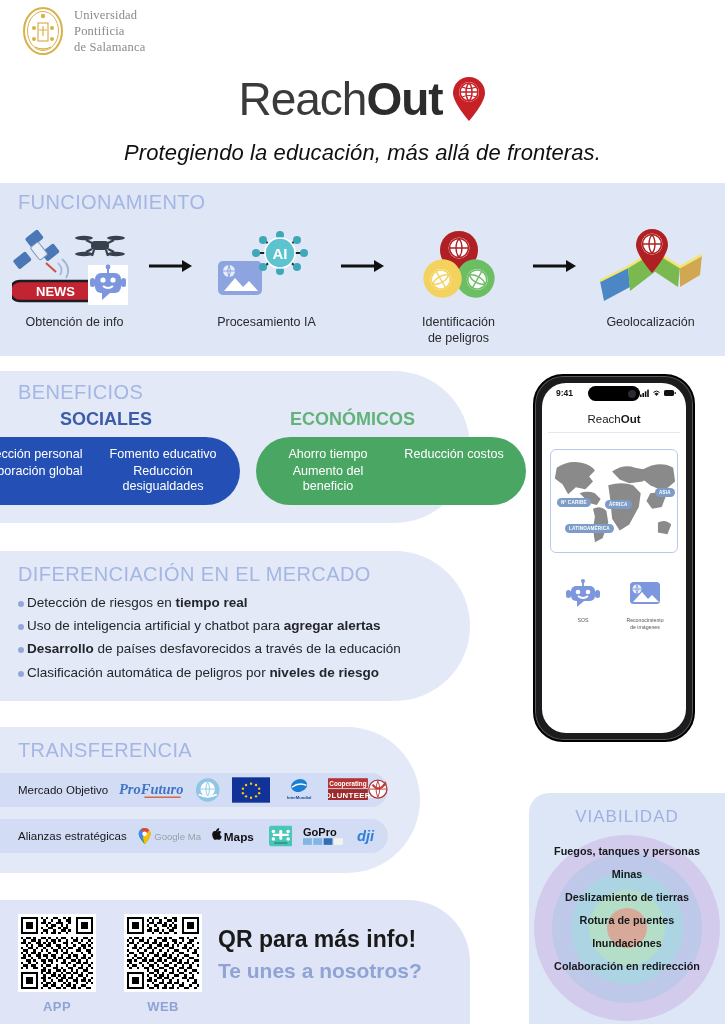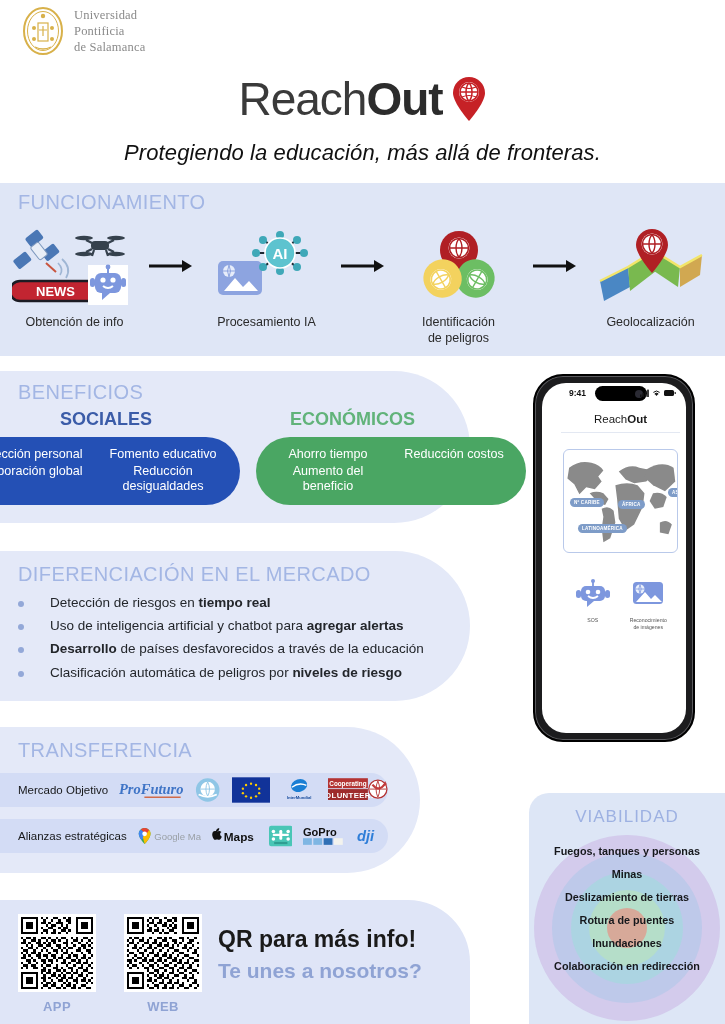--- a/index.html
+++ b/index.html
@@ -47,21 +47,21 @@
   .pill-soc { left: -10px; top: 66px; width: 290px; background: #2450b5; }
   .pill-eco { left: 296px; top: 66px; width: 270px; background: #4aa663; }
   .pill-grid { display: grid; grid-template-columns: 1fr 1fr; gap: 3px 10px; text-align: center; }
   .pill-grid span { font-size: 12.6px; line-height: 1.15; }
 
   
   #phone { position: absolute; left: 533px; top: 374px; width: 162px; height: 368px;
            border-radius: 30px; background: #1c1c1e; border: 2px solid #000;
            box-shadow: 0 0 0 1px #5a5a5e inset; }
   .phone-screen { position: absolute; left: 7px; top: 7px; right: 7px; bottom: 7px;
-                  background: #fff; border-radius: 24px; overflow: hidden; padding-left: 13px; }
+                  background: #fff; border-radius: 24px; overflow: hidden; }
   .status { position: relative; height: 22px; }
   .status .time { position: absolute; left: 14px; top: 5px; font-size: 8.5px; font-weight: 700; color: #111; }
   .notch { position: absolute; left: 50%; transform: translateX(-50%); top: 3px;
            width: 52px; height: 15px; background: #000; border-radius: 10px; }
   .notch .lens { position: absolute; right: 4px; top: 3.5px; width: 8px; height: 8px;
                  border-radius: 50%; background: #2a2a33; }
   .status .icons { position: absolute; right: 10px; top: 6px; display: flex; gap: 3px; align-items: flex-end; }
   .app-title { text-align: center; font-size: 11.5px; color: #1a1a1a; padding: 8px 0 7px; }
   .app-title b { font-weight: 700; }
   .app-rule { height: 1px; background: #e3e8f2; margin: 0 6px; }
@@ -71,21 +71,21 @@
              font-size: 4.6px; font-weight: 700; padding: 2px 4px; letter-spacing: .2px; white-space: nowrap; }
   .app-actions { display: flex; justify-content: space-around; margin-top: 26px; padding: 0 10px; }
   .app-action { width: 62px; text-align: center; }
   .app-action .cap { font-size: 5.2px; color: #555; line-height: 1.3; margin-top: 4px; }
 
   
   #sec-dif { left: -40px; top: 551px; width: 510px; height: 150px; background: #e4e9f8;
              border-radius: 0 75px 75px 0; }
   #sec-dif .sec-title { position: absolute; left: 58px; top: 12px; }
   .bullets { position: absolute; left: 58px; top: 44px; }
-  .bullet { display: flex; align-items: baseline; gap: 26px; margin-bottom: 7px; }
+  .bullet { display: flex; align-items: baseline; gap: 3px; margin-bottom: 7px; }
   .dot { width: 6px; height: 6px; border-radius: 50%; background: #93a8d8; flex: 0 0 auto; }
   .bullet p { font-size: 13.5px; color: #23262b; line-height: 1.2; }
   .bullet p b { font-weight: 700; }
 
   
   #sec-tra { left: -40px; top: 727px; width: 460px; height: 146px; background: #e4e9f8;
              border-radius: 0 73px 73px 0; }
   #sec-tra .sec-title { position: absolute; left: 58px; top: 12px; }
   .logo-row { position: absolute; left: 8px; height: 34px; width: 420px; background: #d3dcf5;
               border-radius: 17px; display: flex; align-items: center; padding-left: 50px; gap: 11px; }

